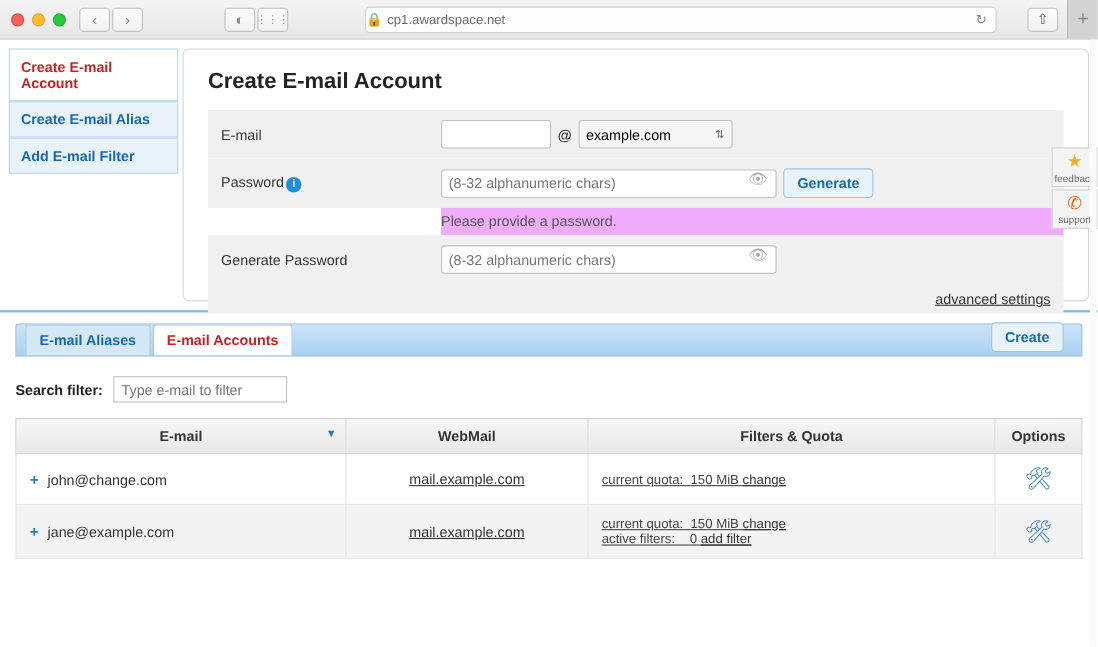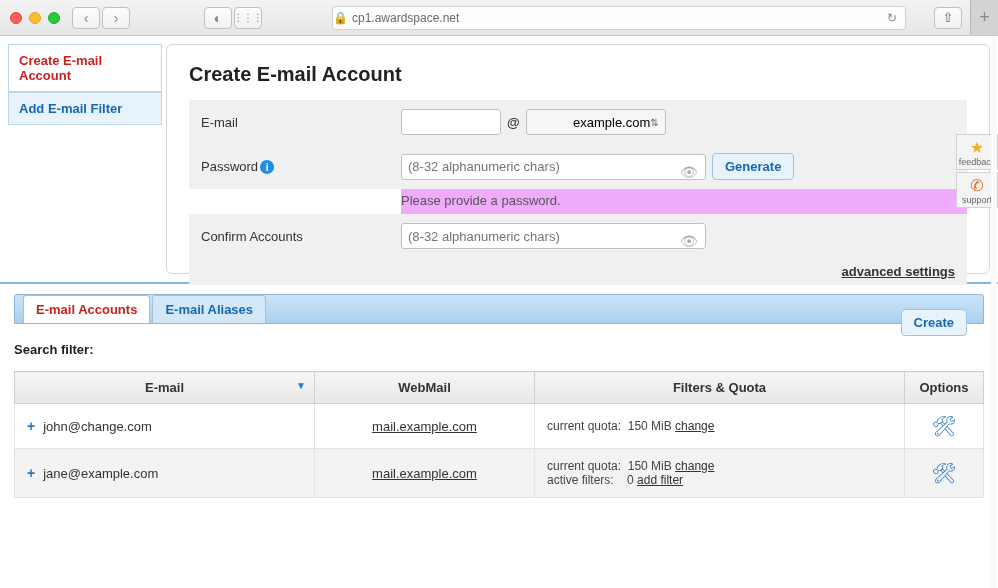--- a/index.html
+++ b/index.html
@@ -32,46 +32,46 @@
 
 .panel { flex: 1; border: 1px solid #d6d6d6; border-radius: 6px; padding: 18px 22px 14px; }
 .panel h2 { font-size: 20px; font-weight: bold; color: #222; margin-bottom: 14px; }
 .form-row { display: flex; align-items: center; padding: 9px 12px; }
 .form-row.gray { background: #f0f0f0; }
 .form-label { width: 200px; color: #333; font-size: 13px; }
 .info-icon { display: inline-flex; width: 14px; height: 14px; background: #1f8de4; color: #fff; border-radius: 50%; font-size: 10px; align-items: center; justify-content: center; font-weight: bold; margin-left: 2px; }
 .text-input { height: 26px; border: 1px solid #c0c0c0; border-radius: 3px; padding: 0 6px; font-size: 13px; }
 .email-input { width: 100px; }
 .at-sign { margin: 0 6px; font-weight: bold; color: #333; }
-.domain-select { height: 26px; border: 1px solid #c0c0c0; border-radius: 3px; width: 140px; padding: 0 6px; font-size: 13px; background: #f6f6f6; display:flex; align-items:center; justify-content:flex-end; }
-.pwd-wrap { position: relative; display:flex; align-items:flex-end; }
+.domain-select { height: 26px; border: 1px solid #c0c0c0; border-radius: 3px; width: 140px; padding: 0 6px; font-size: 13px; background: #f6f6f6; display:flex; align-items:center; justify-content:space-between; }
+.pwd-wrap { position: relative; display:flex; align-items:flex-start; }
 .pwd-input { width: 305px; padding-right: 28px; }
 .eye-icon { position: absolute; right: 8px; color: #aaa; font-size: 14px; }
 .btn { border: 1px solid #9dc4e8; background: #e8f2fb; color: #1668b3; font-weight: bold; padding: 5px 12px; border-radius: 4px; cursor: pointer; font-size: 13px; margin-left: 6px; }
 .help-text { color: #555; font-size: 13px; margin-left: 212px; padding: 4px 0 6px; background:#f0abfc; }
-.adv-link { color: #333; text-decoration: underline; font-size: 13px; margin-left: auto; background:#f0f0f0; padding:6px 12px; display:block; text-align:right;font-weight:bold; }
-.submit-row { text-align: right; margin-top: 24px; }
+.adv-link { color: #333; text-decoration: underline; font-size: 13px; margin-left: auto; background:#f0f0f0; padding:6px 12px; display:block; text-align:right; }
+.submit-row { text-align: right; margin-top: 8px; }
 
 
 .bottom-section { padding: 10px 14px 0; }
 .tabs-bar { background: linear-gradient(#cce4f7,#a9d0ef); border: 1px solid #8fb8da; border-radius: 3px 3px 0 0; display: flex; height: 30px; align-items: flex-end; padding: 0 8px; }
 .tab { padding: 6px 12px; font-size: 13px; font-weight: bold; color: #1668b3; background: #d3e7f7; border: 1px solid #a0c2df; border-bottom: none; border-radius: 3px 3px 0 0; cursor: pointer; margin-right: 2px; }
 .tab.active { background: #fff; color: #c92020; }
 
 .search-row { display: flex; align-items: center; padding: 18px 0 14px; }
 .search-label { font-weight: bold; color: #222; margin-right: 10px; }
 .search-input { height: 24px; border: 1px solid #c0c0c0; width: 158px; padding: 0 6px; font-size: 13px; }
 
 .data-table { width: 100%; border-collapse: collapse; }
 .data-table th { background: linear-gradient(#f6f6f6,#e7e7e7); border: 1px solid #d0d0d0; padding: 8px; font-size: 13px; color: #333; font-weight: bold; position:relative; }
 .data-table td { border: 1px solid #e4e4e4; padding: 10px 12px; font-size: 13px; color: #333; }
 .data-table tr.alt td { background: #f3f3f3; }
 .expand-icon { color: #2a7ac2; font-weight: bold; margin-right: 8px; font-size: 14px; }
 .webmail-link { color: #333; text-decoration: underline; }
-.quota-line { font-size: 12px; color: #444; }
+.quota-line { font-size: 12px; color: #444; text-decoration: underline; }
 .quota-link { text-decoration: underline; color: #333; }
 .tool-icon { display:inline-block; font-size: 20px; }
 .sort-arrow { position:absolute; right:8px; color:#2a7ac2; font-size:10px; }
 
 
 .side-tabs { position: absolute; right: 0; top: 134px; }
 .side-tab { width: 42px; height: 36px; background: #f4f4f4; border: 1px solid #d0d0d0; display: flex; flex-direction:column; align-items:center; justify-content:center; font-size: 9px; color: #666; margin-bottom: 2px; }
 .side-tab-icon { font-size: 16px; }
 
 
@@ -101,20 +101,21 @@
     </span>
     <span class="reload-btn">↻</span>
   </div>
   <div class="share-btn">⇧</div>
   <div class="new-tab-btn">+</div>
 </div>
 
 <div class="content-wrap">
   <div class="sidebar">
     <div class="sidebar-item active">Create E-mail Account</div>
+    <div class="sidebar-item">Create E-mail Alias</div>
     <div class="sidebar-item">Add E-mail Filter</div>
   </div>
 
   <div class="panel">
     <h2>Create E-mail Account</h2>
 
     <div class="form-row gray">
       <div class="form-label">E-mail</div>
       <input class="text-input email-input" style="">
       <span class="at-sign">@</span>
@@ -130,42 +131,43 @@
       </div>
       <div class="pwd-wrap">
         <input class="text-input pwd-input" placeholder="(8-32 alphanumeric chars)" style="">
         <span class="eye-icon">👁</span>
       </div>
       <button class="btn">Generate</button>
     </div>
     <div class="help-text">Please provide a password.</div>
 
     <div class="form-row gray">
-      <div class="form-label">Confirm Accounts</div>
+      <div class="form-label">Generate Password</div>
       <div class="pwd-wrap">
         <input class="text-input pwd-input" placeholder="(8-32 alphanumeric chars)" style="">
         <span class="eye-icon">👁</span>
       </div>
     </div>
     <a class="adv-link">advanced settings</a>
 
     <div class="submit-row">
       <button class="btn">Create</button>
     </div>
   </div>
 </div>
 
 <div class="bottom-section">
   <div class="tabs-bar">
+    <div class="tab">E-mail Aliases</div>
     <div class="tab active">E-mail Accounts</div>
-    <div class="tab">E-mail Aliases</div>
   </div>
 
   <div class="search-row">
     <span class="search-label">Search filter:</span>
+    <input class="search-input" placeholder="Type e-mail to filter" style="">
   </div>
 
   <table class="data-table">
     <thead>
       <tr>
         <th style="width:300px;"><span>E-mail</span><span class="sort-arrow">▼</span></th>
         <th style="width:220px;">WebMail</th>
         <th>Filters &amp; Quota</th>
         <th style="width:79px;">Options</th>
       </tr>

